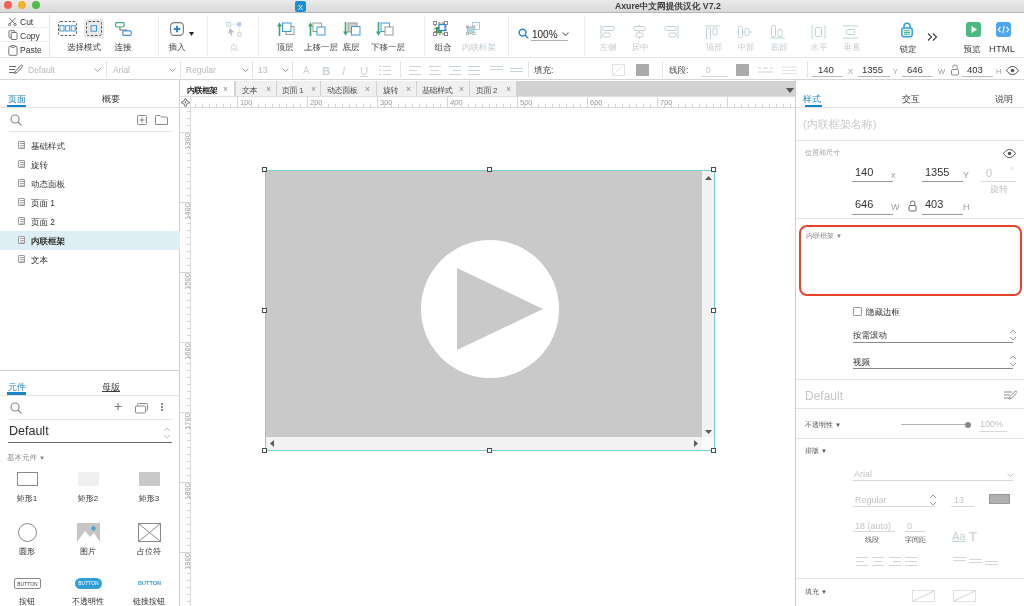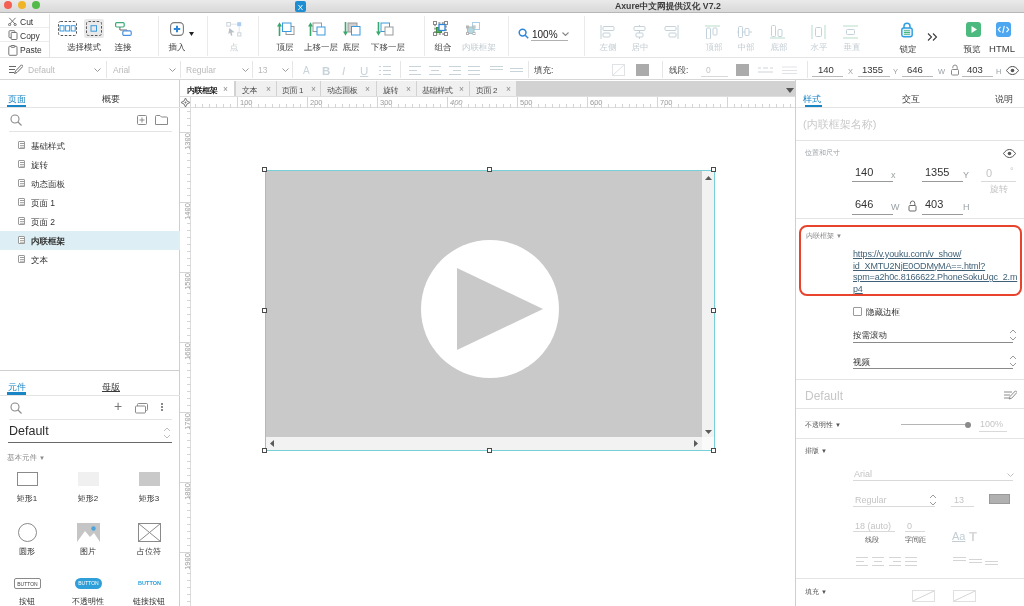--- a/index.html
+++ b/index.html
@@ -761,21 +761,20 @@
         <path d="M6.8 5.5 V3.2 a2.2 2.2 0 0 0 -4.4 0 V4.2" fill="none" stroke="#6a6a6a"></path>
         <rect x="1" y="5.5" width="7" height="5.5" rx="1" fill="none" stroke="#6a6a6a"></rect>
       </svg>
     <div class="rpnum" style="left:129px;top:118px;">403</div>
     <div class="rpline" style="left:126px;top:134px;width:41px;"></div>
     <div class="rp10" style="left:167px;top:122px;font-size:9px;">H</div>
     <div class="sepline" style="left:0;top:138px;width:229px;"></div>
 
     <div class="abs" style="left:3px;top:145px;width:223px;height:71px;border:2px solid #e8432d;border-radius:8px;"></div>
     <div class="rp10" style="left:10px;top:151px;color:#8a8a8a;">内联框架 <span style="font-size:6px;">▼</span></div>
-    <div class="abs" style="left:57px;top:169px;font-size:9px;letter-spacing:-0.15px;line-height:11.5px;color:#3f6076;text-decoration:underline;">https://v.youku.com/v_show/<br>id_XMTU2NjE0ODMyMA==.html?<br>spm=a2h0c.8166622.PhoneSokuUgc_2.m<br>p4</div>
 
     <div class="abs" style="left:57px;top:227px;width:9px;height:9px;border:1px solid #9a9a9a;border-radius:1px;"></div>
     <div class="rp11" style="left:70px;top:227px;">隐藏边框</div>
     <div class="rp11" style="left:57px;top:250px;">按需滚动</div>
     <svg class="abs" style="left:213px;top:249px" width="8" height="12" viewBox="0 0 8 12">
         <path d="M1 4 L4 1 L7 4 M1 8 L4 11 L7 8" fill="none" stroke="#9a9a9a"></path>
       </svg>
     <div class="rplinelight" style="left:57px;top:262px;width:160px;background:#8a8a8a;"></div>
     <div class="rp11" style="left:57px;top:277px;">视频</div>
     <svg class="abs" style="left:213px;top:275px" width="8" height="12" viewBox="0 0 8 12">

